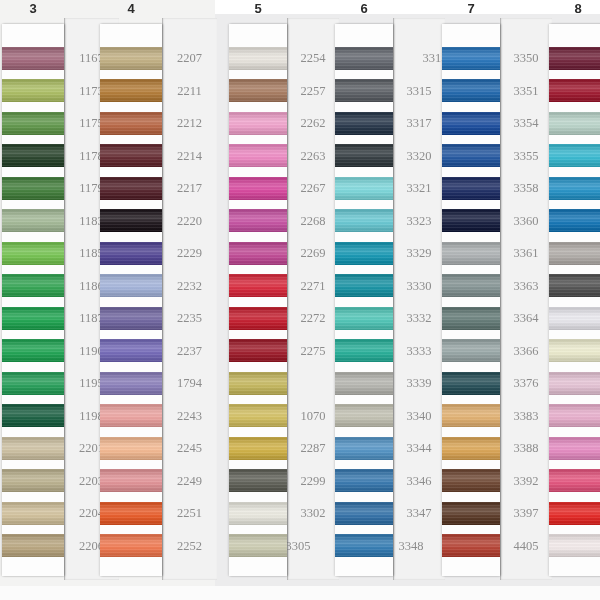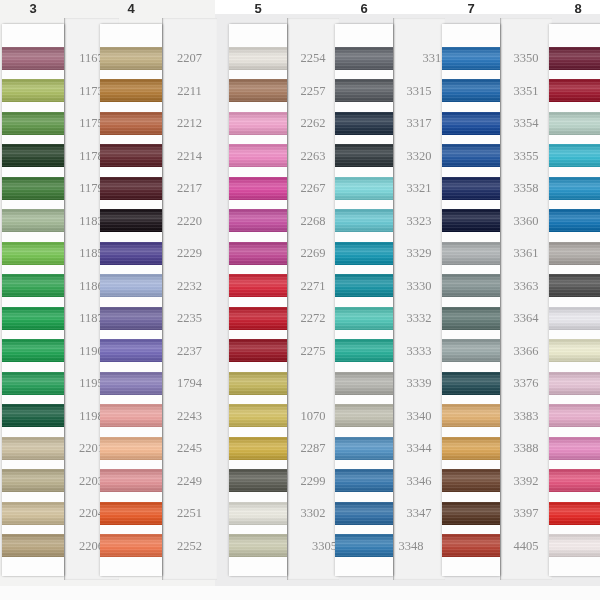--- a/index.html
+++ b/index.html
@@ -211,21 +211,21 @@
         <div class="code" style="left: 58px; width: 52px; top: 214.75px;">2268</div>
         <div class="code" style="left: 58px; width: 52px; top: 247.25px;">2269</div>
         <div class="code" style="left: 58px; width: 52px; top: 279.75px;">2271</div>
         <div class="code" style="left: 58px; width: 52px; top: 312.25px;">2272</div>
         <div class="code" style="left: 58px; width: 52px; top: 344.75px;">2275</div>
         <div class="code" style="left: 58px; width: 52px; top: 369px; padding-left: 36px;">2283</div>
         <div class="code" style="left: 58px; width: 52px; top: 409.75px;">1070</div>
         <div class="code" style="left: 58px; width: 52px; top: 442.25px;">2287</div>
         <div class="code" style="left: 58px; width: 52px; top: 474.75px;">2299</div>
         <div class="code" style="left: 58px; width: 52px; top: 507.25px;">3302</div>
-        <div class="code" style="left: 56px; width: 52px; top: 539.75px; text-align: right;">3305</div>
+        <div class="code" style="left: 43px; width: 52px; top: 539.75px;">3305</div>
         <div class="card" style="left: 0px; width: 58px; top: 24px; height: 552px;">
           <div class="card-inner">
             <div class="swatch" title="2254" style="top: 22.88px; height: 22.75px; background: rgb(231, 227, 220);"></div>
             <div class="swatch" title="2257" style="top: 55.38px; height: 22.75px; background: rgb(164, 118, 90);"></div>
             <div class="swatch" title="2262" style="top: 87.88px; height: 22.75px; background: rgb(239, 157, 200);"></div>
             <div class="swatch" title="2263" style="top: 120.38px; height: 22.75px; background: rgb(236, 131, 191);"></div>
             <div class="swatch" title="2267" style="top: 152.88px; height: 22.75px; background: rgb(214, 64, 154);"></div>
             <div class="swatch" title="2268" style="top: 185.38px; height: 22.75px; background: rgb(195, 75, 158);"></div>
             <div class="swatch" title="2269" style="top: 217.88px; height: 22.75px; background: rgb(189, 66, 144);"></div>
             <div class="swatch" title="2271" style="top: 250.38px; height: 22.75px; background: rgb(215, 33, 53);"></div>

